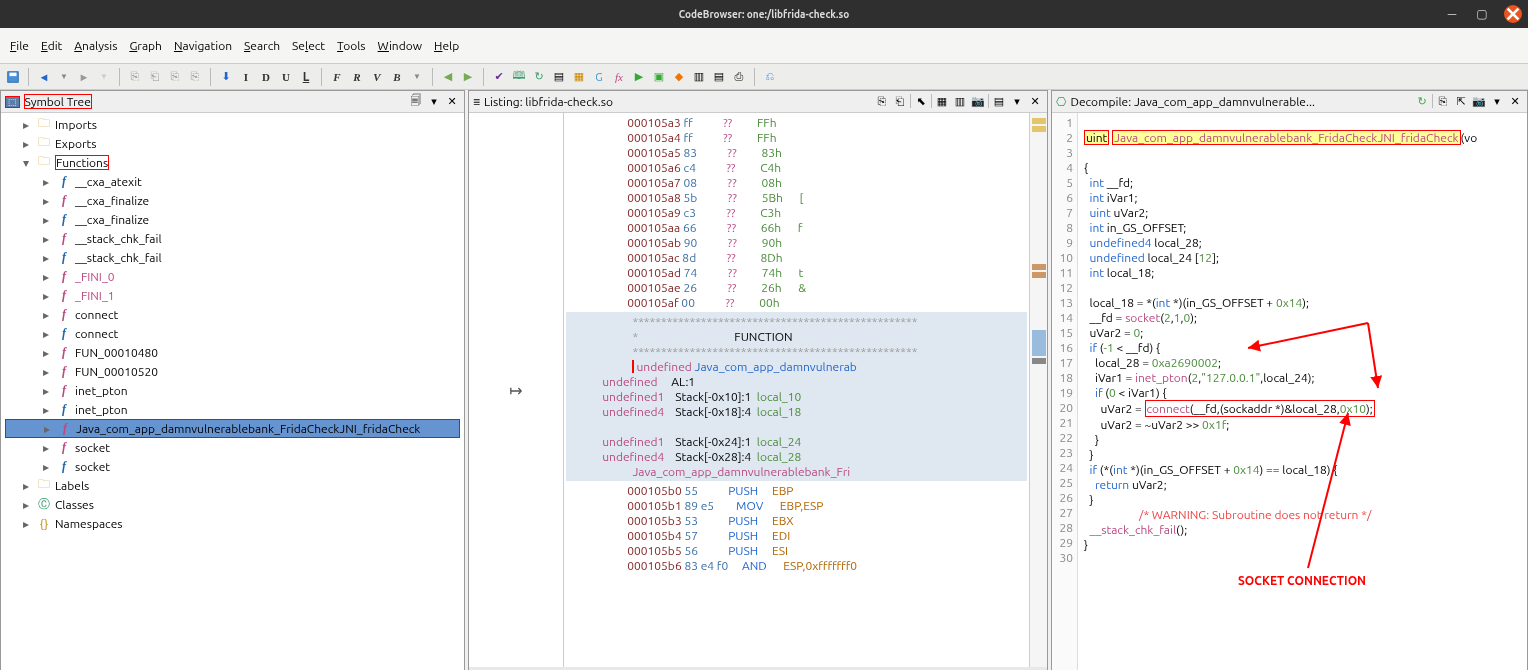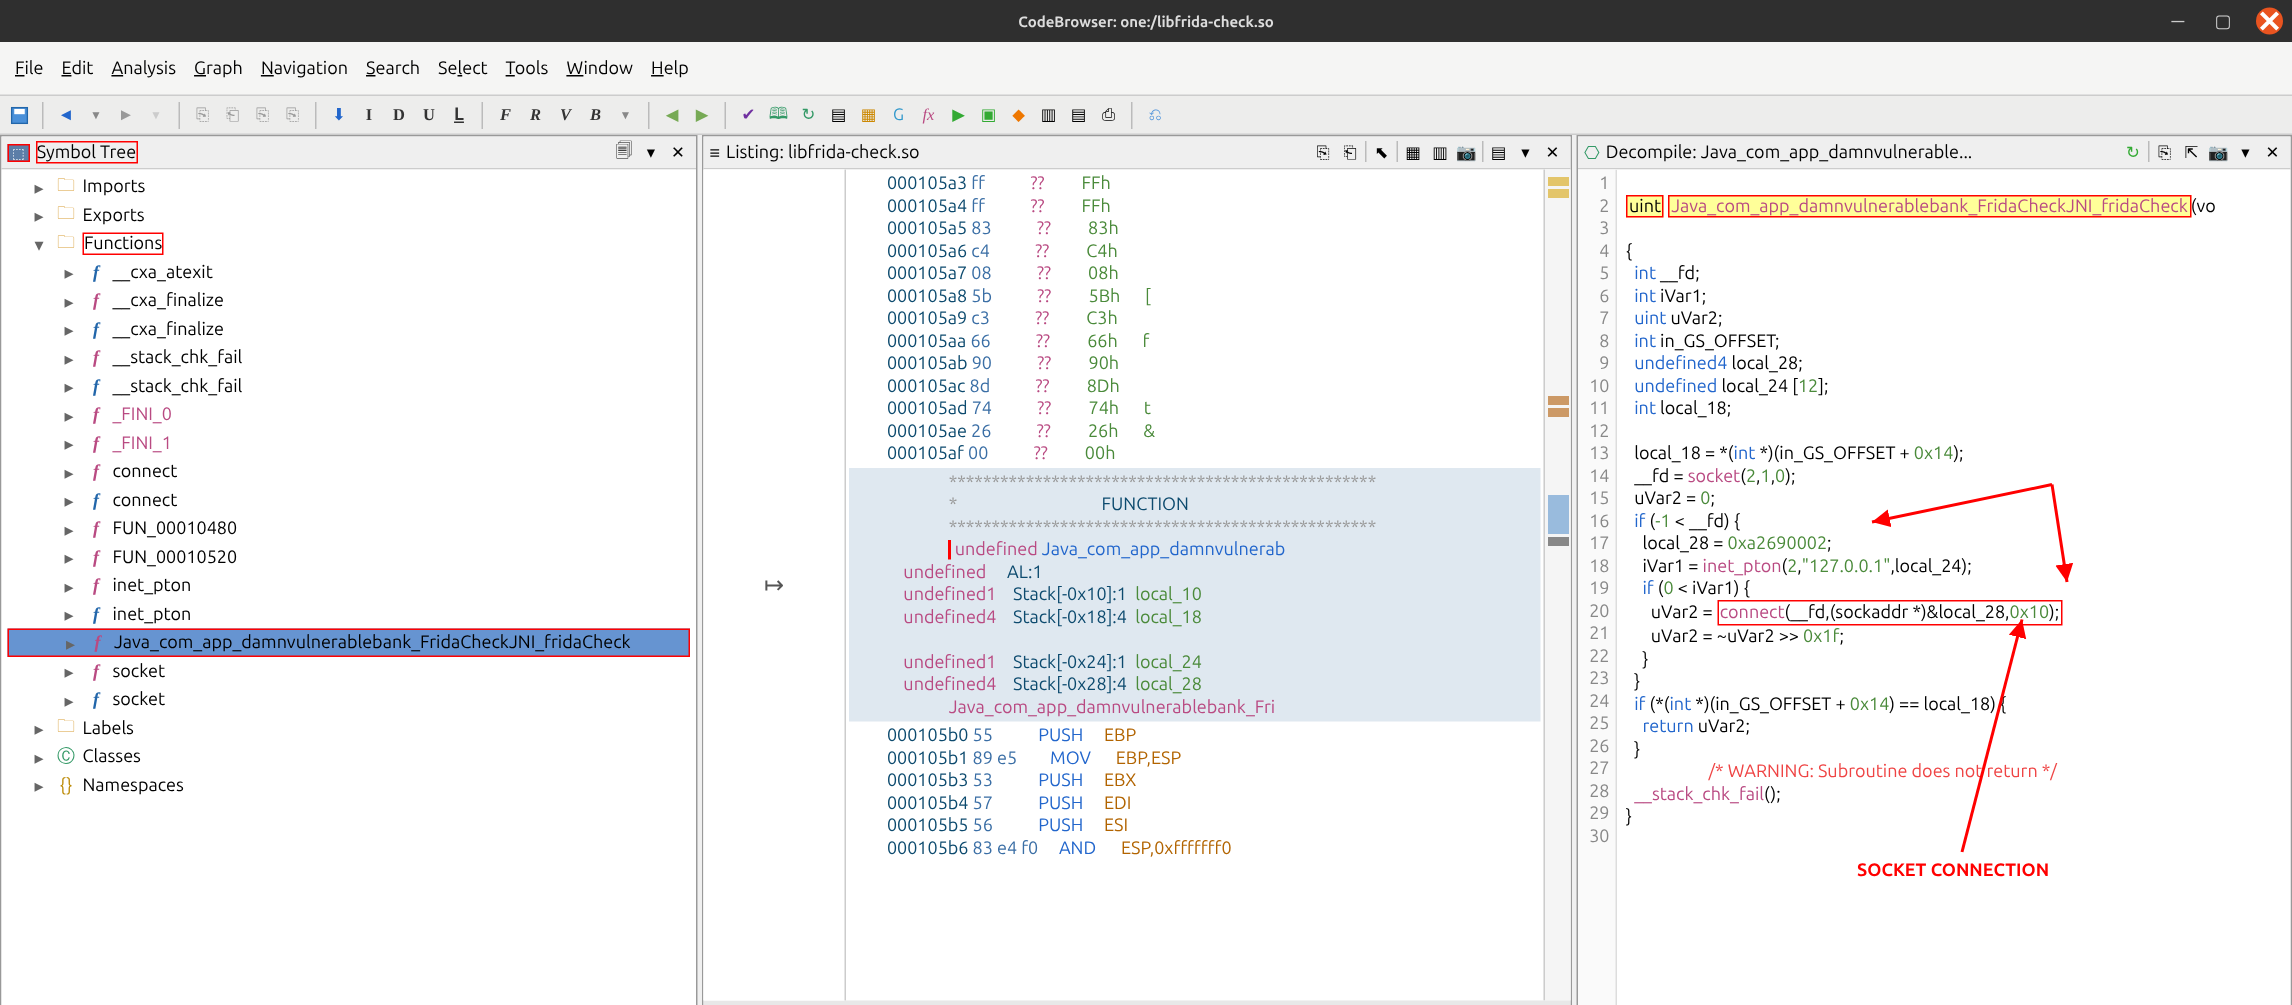--- a/index.html
+++ b/index.html
@@ -46,31 +46,31 @@
 .symboltree .node.indent2 { padding-left: 38px; }
 .symboltree .redbox { border: 1.5px solid red; display: inline-block; }
 
 .listing { width: 580px; margin-left: 3px; }
 .listing .panel-header .ptitle { font-family: monospace; font-size: 12px; }
 .listing .listbody { flex: 1; display: flex; background: #fff; }
 .listing .gutter { width: 95px; background: #fff; border-right: 1px solid #ccc; position: relative; }
 .listing .gutter .arrow { position: absolute; left: 50%; top: 50%; transform: translate(-50%,-50%); color: #555; font-size: 16px; }
 .listing .codearea { flex: 1; overflow: auto; font-family: "Liberation Mono", monospace; font-size: 12px; line-height: 15px; padding: 2px 8px; position: relative; }
 .listing .row { white-space: pre; }
-.listing .addr { color: #0c4a6e; }
+.listing .addr { color: #7f1d1d; margin-left: 36px; }
 .listing .hex { color: #3a6ea5; }
 .listing .q { color: #b94a82; }
 .listing .mnm { color: #4a8a3a; }
 .listing .sig { background: #dfe8f0; display: block; padding: 2px 6px; margin: 2px -6px; }
 .listing .stars { color: #999; }
 .listing .pink { color: #b94a82; }
 .listing .blue { color: #2266cc; }
 .listing .green { color: #4a8a3a; }
 .listing .orange { color: #b26400; }
-.listing .black { color: #0c4a6e; }
+.listing .black { color: #000000; }
 .listing .hscroll { height: 16px; background: #e8e8e8; display: flex; align-items: center; }
 .listing .hscroll .track { flex: 1; height: 10px; background: #d0d0d0; border: 1px solid #aaa; position: relative; }
 .listing .hscroll .thumb { position: absolute; height: 100%; background: #b0b0b0; }
 .listing .rbar { width: 18px; background: #f5f5f5; border-left: 1px solid #ccc; display: flex; flex-direction: column; }
 .listing .rbar .m { height: 6px; width: 14px; margin: 1px auto; }
 
 .decompile { flex: 1; margin-left: 3px; }
 .decompile .codearea { flex: 1; overflow: auto; font-family: "Liberation Mono", monospace; font-size: 12px; line-height: 15px; background: #fff; display: flex; }
 .decompile .lineno { width: 26px; text-align: right; color: #888; padding: 2px 4px 2px 0; border-right: 1px solid #ddd; background: #fafafa; }
 .decompile .lineno div { height: 15px; }

